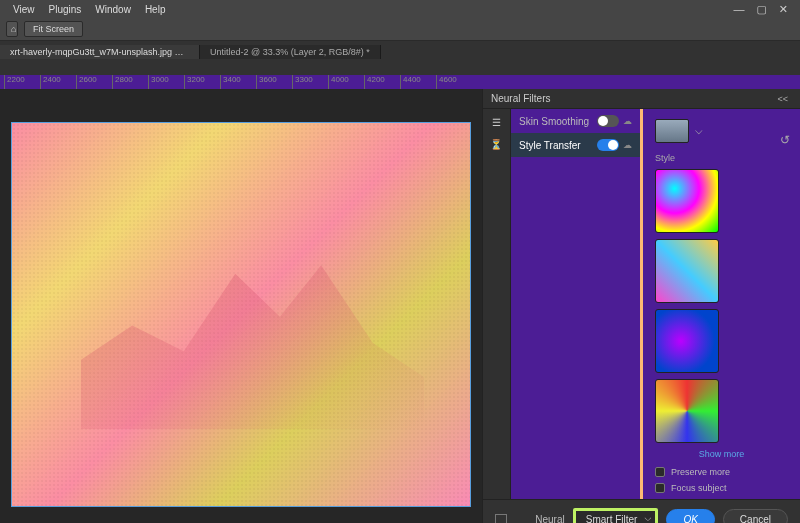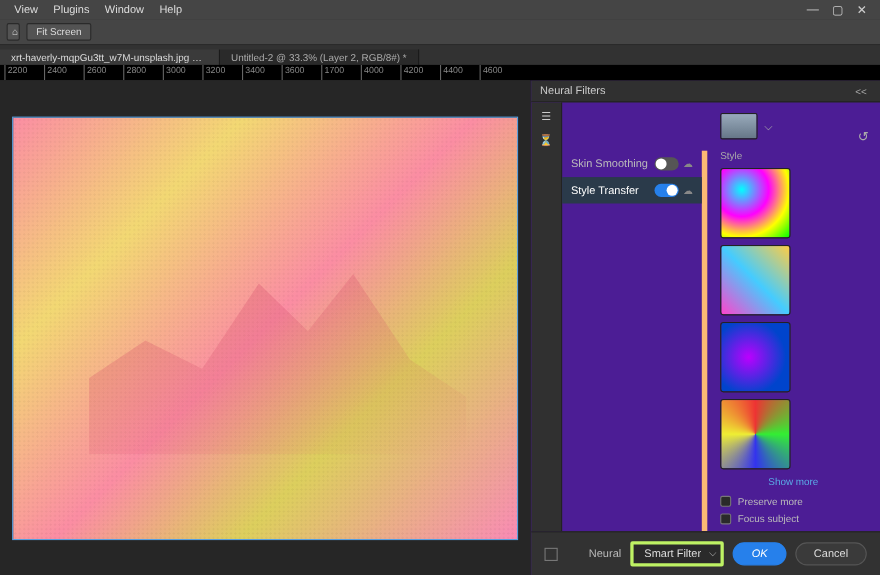--- a/index.html
+++ b/index.html
@@ -11,39 +11,39 @@
 .win-controls { display: flex; align-items: center; gap: 12px; padding-right: 6px; }
 .win-controls span { color: #ccc; font-size: 11px; }
 
 .toolbar { height: 23px; background: #454545; display: flex; align-items: center; border-bottom: 1px solid #2a2a2a; }
 .toolbar .tb-btn { padding: 2px 8px; margin-left: 6px; background: #535353; border: 1px solid #2a2a2a; border-radius: 2px; color: #ddd; font-size: 9px; }
 
 .tabbar { height: 18px; background: #323232; display: flex; align-items: flex-end; }
 .doc-tab { padding: 2px 10px; background: #2a2a2a; color: #aaa; border-right: 1px solid #1a1a1a; font-size: 9px; max-width: 200px; overflow: hidden; text-overflow: ellipsis; white-space: nowrap; }
 .doc-tab.active { background: #3a3a3a; color: #ddd; }
 
-.ruler { height: 14px; background: #000000; display: flex; align-items: center; overflow: hidden; position: relative; }
+.ruler { height: 14px; background: #4c1d95; display: flex; align-items: center; overflow: hidden; position: relative; margin-top: 16px; }
 .ruler .tick { position: absolute; font-size: 8px; color: #888; border-left: 1px solid #666; padding-left: 2px; height: 14px; }
 
 .main { display: flex; height: calc(523px - 18px - 23px - 18px - 14px); }
 .canvas-area { flex: 1; background: #262626; display: flex; align-items: center; justify-content: center; position: relative; overflow: hidden; }
 .canvas-img { width: 460px; height: 385px; background: linear-gradient(135deg, #f08ca0 0%, #e8d074 25%, #f08ca0 50%, #d4c860 70%, #ee8ab0 100%); border: 1px solid #5b9bd5; position: relative; filter: contrast(1.1); }
 .canvas-img::before { content:""; position:absolute; inset:0; background-image: radial-gradient(rgba(0,0,0,0.04) 1px, transparent 1px); background-size: 4px 4px; }
 .canvas-img::after { content:""; position:absolute; left:15%; right:10%; top:35%; height:45%; background: linear-gradient(160deg, rgba(200,70,100,0.35), rgba(0,0,0,0)); clip-path: polygon(0 60%, 15% 40%, 30% 55%, 45% 10%, 58% 35%, 70% 5%, 85% 50%, 100% 70%, 100% 100%, 0 100%); }
 
 .panel { width: 318px; background: #4c1d95; display: flex; flex-direction: column; border-left: 1px solid #222; }
 .panel-header { display:flex; align-items:center; padding: 4px 8px; background: #303030; border-bottom: 1px solid #222; }
 .panel-header .title { font-size: 10px; color: #ccc; }
 .panel-header .close { margin-left:auto; color:#aaa; font-size:9px; padding:0 4px; cursor:pointer; }
 
 .panel-body { flex:1; display:flex; overflow:hidden; }
 .filter-rail { width: 28px; background: #303030; display:flex; flex-direction:column; align-items:center; gap:8px; padding-top: 6px; border-right:1px solid #222; }
 .filter-rail .rail-icon { width:14px; height:14px; color:#ccc; display:flex; align-items:center; justify-content:center; }
 
-.filter-list-col { width: 132px; border-right: 5px solid #fdba74; margin-top: 44px; }
+.filter-list-col { width: 132px; border-right: 3px solid #fdba74; }
 .filter-row { display:flex; align-items:center; padding: 6px 8px; font-size: 10px; color:#bbb; }
 .filter-row.active { background:#2a3a4a; color:#fff; font-weight:500; }
 .filter-row .toggle { margin-left:auto; width:22px; height:12px; border-radius:6px; background:#555; position:relative; }
 .filter-row .toggle.on { background:#2680eb; }
 .filter-row .toggle::after { content:""; position:absolute; width:10px; height:10px; border-radius:50%; background:#fff; top:1px; left:1px; transition:.1s; }
 .filter-row .toggle.on::after { left:11px; }
 .filter-row .cloud { margin-left:4px; font-size:9px; color:#888; }
 
 .options-col { flex:1; padding: 10px 12px; overflow-y:auto; position: relative; }
 .thumb-row { display:flex; align-items:center; gap:6px; margin-bottom: 10px; }
@@ -103,21 +103,21 @@
 
 <div class="ruler">
   <span class="tick" style="left:4px">2200</span>
   <span class="tick" style="left:40px">2400</span>
   <span class="tick" style="left:76px">2600</span>
   <span class="tick" style="left:112px">2800</span>
   <span class="tick" style="left:148px">3000</span>
   <span class="tick" style="left:184px">3200</span>
   <span class="tick" style="left:220px">3400</span>
   <span class="tick" style="left:256px">3600</span>
-  <span class="tick" style="left:292px">1700</span>
+  <span class="tick" style="left:292px">3300</span>
   <span class="tick" style="left:328px">4000</span>
   <span class="tick" style="left:364px">4200</span>
   <span class="tick" style="left:400px">4400</span>
   <span class="tick" style="left:436px">4600</span>
 </div>
 
 <div class="main">
   <div class="canvas-area">
     <div class="canvas-img"></div>
   </div>

